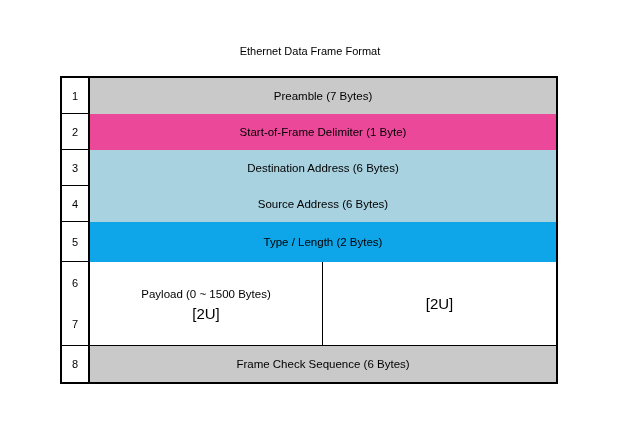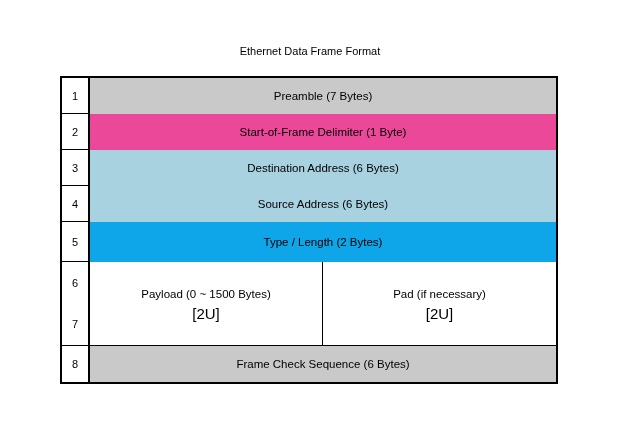--- a/index.html
+++ b/index.html
@@ -156,21 +156,20 @@
       <div class="idx-stack">
         <div class="idx-cell">6</div>
         <div class="idx-cell">7</div>
       </div>
       <div class="split" id="cell-payload" style="background: rgb(255, 255, 255);">
         <div class="cell-half left">
           <span>Payload (0 ~ 1500 Bytes)</span>
           <span class="sub">[2U]</span>
         </div>
         <div class="cell-half">
-          <span>Pad (if necessary)</span>
           <span class="sub">[2U]</span>
         </div>
       </div>
     </div>
 
     <div class="row h36 last">
       <div class="idx">8</div>
       <div class="cell h36" id="cell-last" style="background: rgb(201, 201, 201);">Frame Check Sequence (6 Bytes)</div>
     </div>
 

